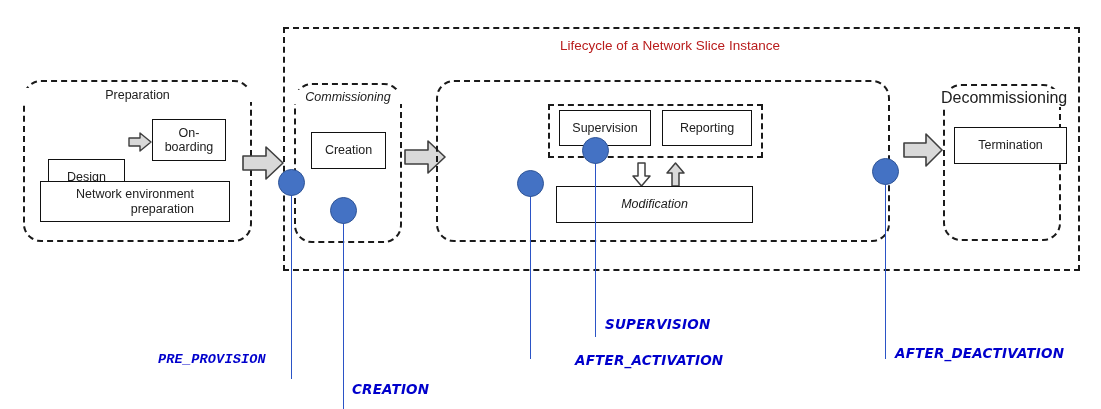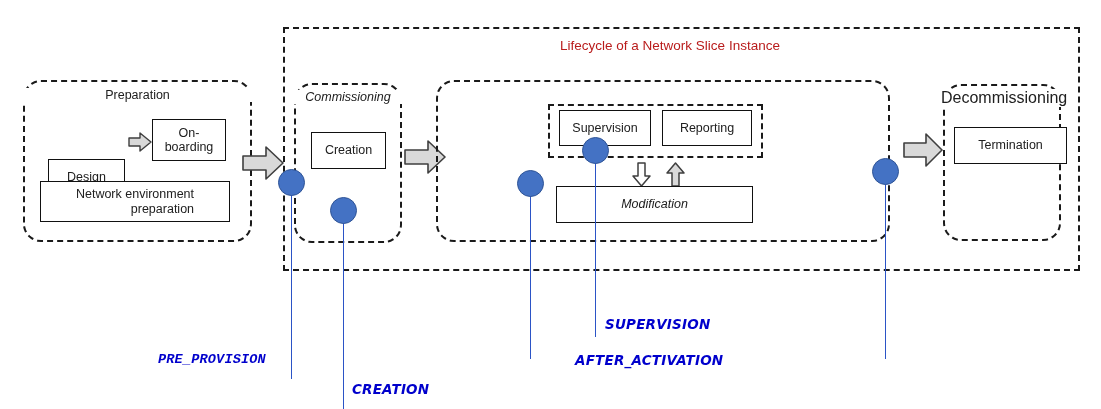--- a/index.html
+++ b/index.html
@@ -175,14 +175,15 @@
   <div class="abs marker-dot" style="left:872px;top:158px;width:27px;height:27px;"></div>
 
   <div class="abs hook-label" style="left:158px;top:352px;font-family:Liberation Mono, monospace;">PRE_PROVISION</div>
 
   <div class="abs hook-label" style="left:352px;top:381px;">CREATION</div>
 
   <div class="abs hook-label" style="left:529px;top:352px;margin-left:46px;">AFTER_ACTIVATION</div>
 
   <div class="abs hook-label" style="left:605px;top:316px;">SUPERVISION</div>
 
+  <div class="abs hook-label" style="left:895px;top:345px;">AFTER_DEACTIVATION</div>
 
 </div>
 
 </body></html>

